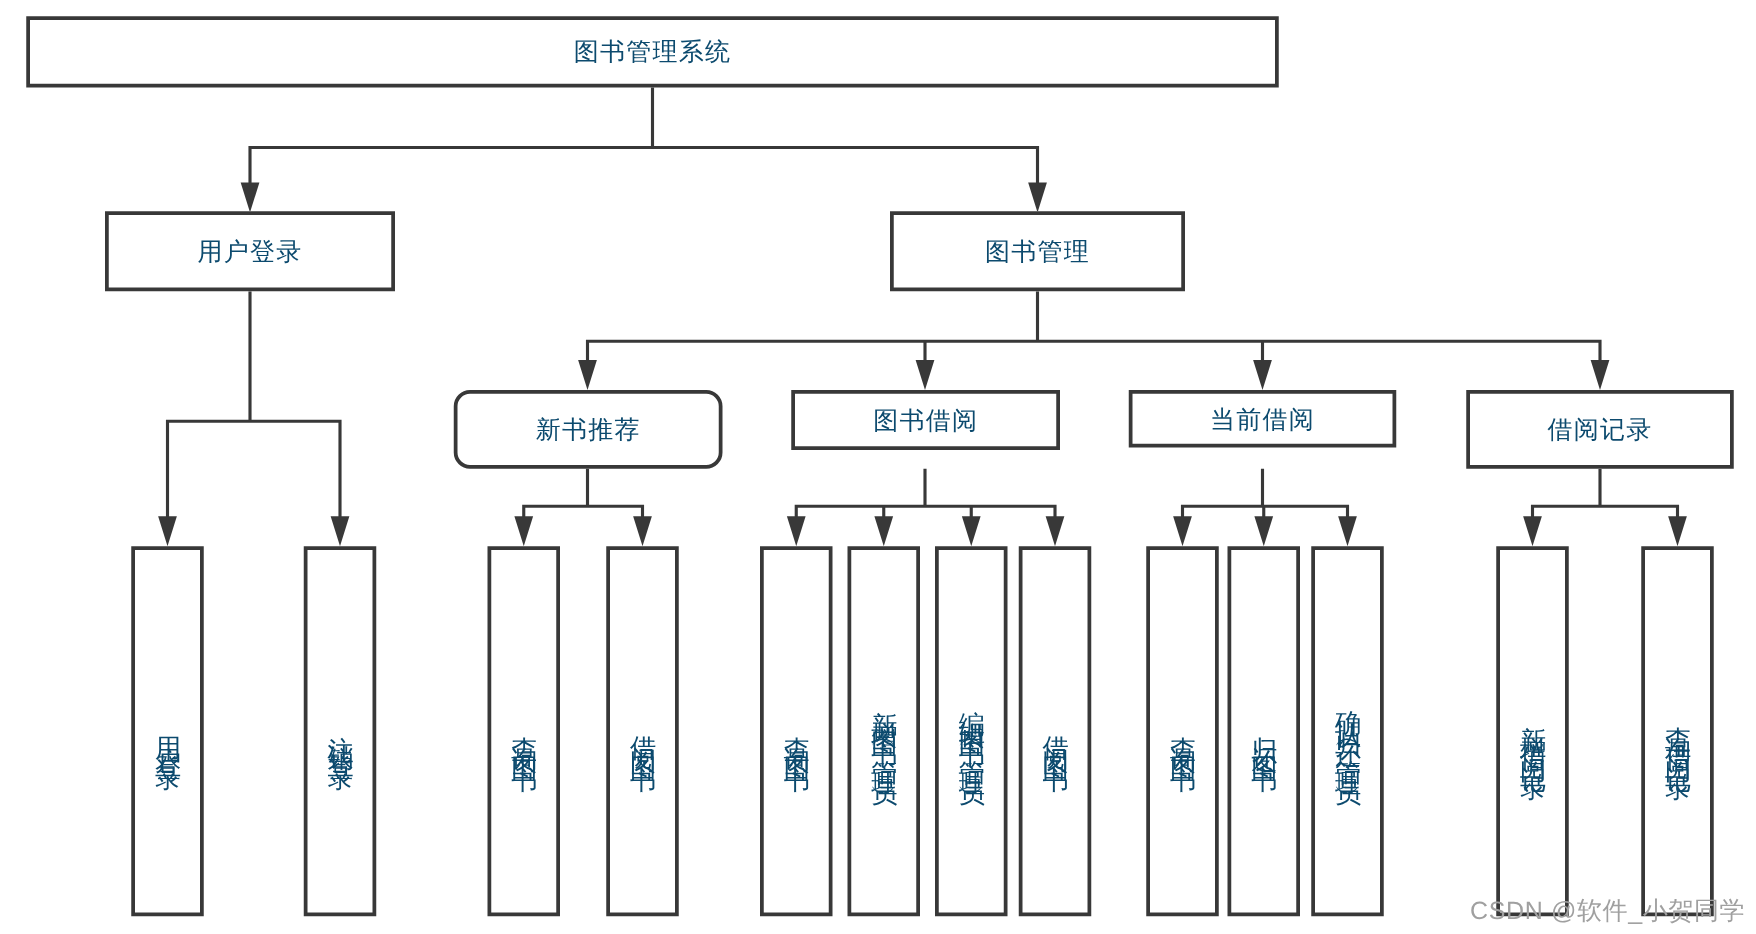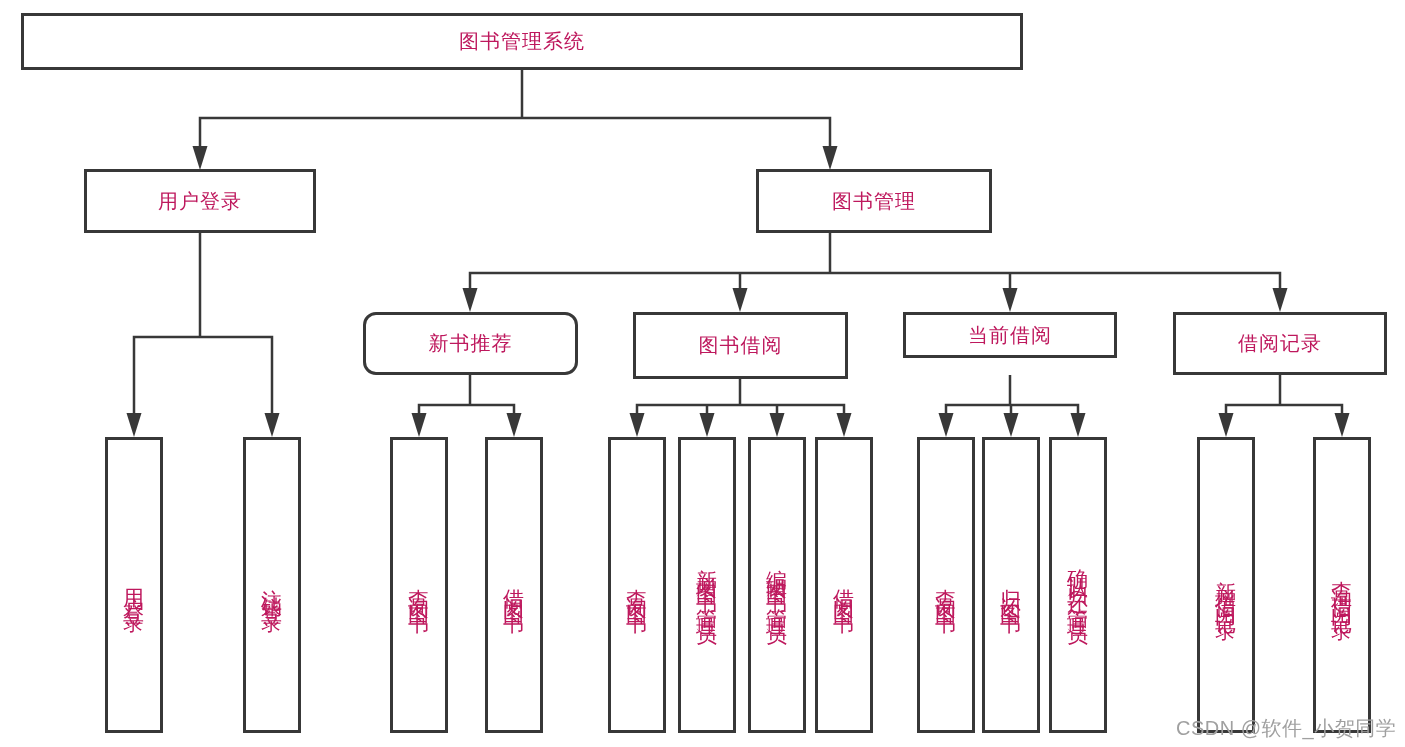--- a/index.html
+++ b/index.html
@@ -23,21 +23,21 @@
     pointer-events: none;
   }
   .box {
     position: absolute;
     background: #ffffff;
     border: 3px solid #383838;
     box-sizing: border-box;
     display: flex;
     align-items: center;
     justify-content: center;
-    color: #be185d;
+    color: #0c4a6e;
     z-index: 2;
   }
   .hbox {
     font-size: 20px;
     letter-spacing: 1px;
     white-space: nowrap;
   }
   .vbox {
     writing-mode: vertical-rl;
     text-orientation: mixed;
@@ -106,24 +106,24 @@
     <polygon class="ahead" points="1070.5,413 1085.5,413 1078,437"></polygon>
 
     <path class="cline" d="M1280 375 V405 M1226 418 V405 H1342 V418"></path>
     <polygon class="ahead" points="1218.5,413 1233.5,413 1226,437"></polygon>
     <polygon class="ahead" points="1334.5,413 1349.5,413 1342,437"></polygon>
   </svg>
 
   <div class="box hbox" style="left:21px; top:13px; width:1002px; height:57px;">图书管理系统</div>
 
   <div class="box hbox" style="left:84px; top:169px; width:232px; height:64px;">用户登录</div>
-  <div class="box hbox" style="left:712px; top:169px; width:236px; height:64px;margin-left:44px;">图书管理</div>
+  <div class="box hbox" style="left:712px; top:169px; width:236px; height:64px;">图书管理</div>
 
   <div class="box hbox" style="left:363px; top:312px; width:215px; height:63px;border-radius:13px;">新书推荐</div>
-  <div class="box hbox" style="left:633px; top:312px; width:215px; height:67px;">图书借阅</div>
+  <div class="box hbox" style="left:633px; top:312px; width:215px; height:48px;">图书借阅</div>
   <div class="box hbox" style="left:903px; top:312px; width:214px; height:46px;">当前借阅</div>
   <div class="box hbox" style="left:1173px; top:312px; width:214px; height:63px;">借阅记录</div>
 
   <div class="box vbox" style="left:105px;">用户登录</div>
   <div class="box vbox" style="left:243px;">注销登录</div>
 
   <div class="box vbox" style="left:390px;">查询图书</div>
   <div class="box vbox" style="left:485px;">借阅图书</div>
 
   <div class="box vbox" style="left:608px;">查询图书</div>

